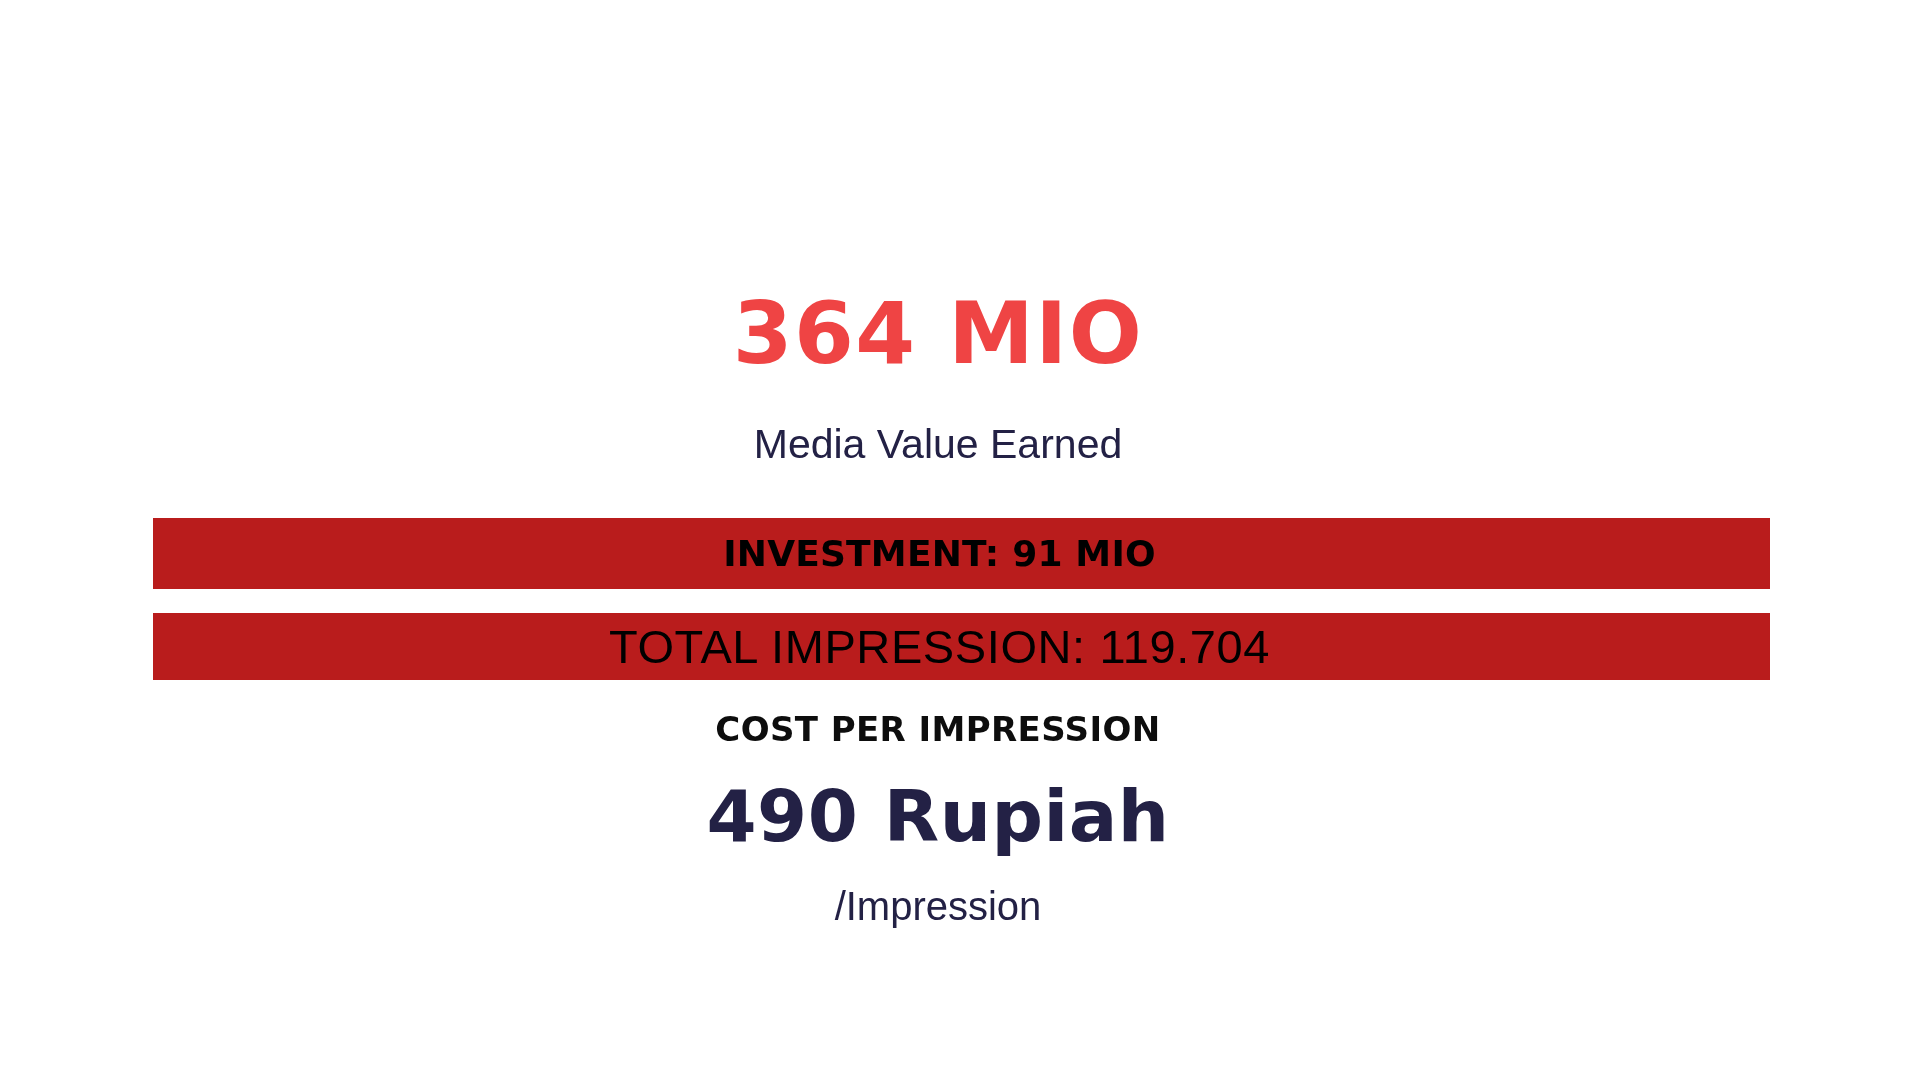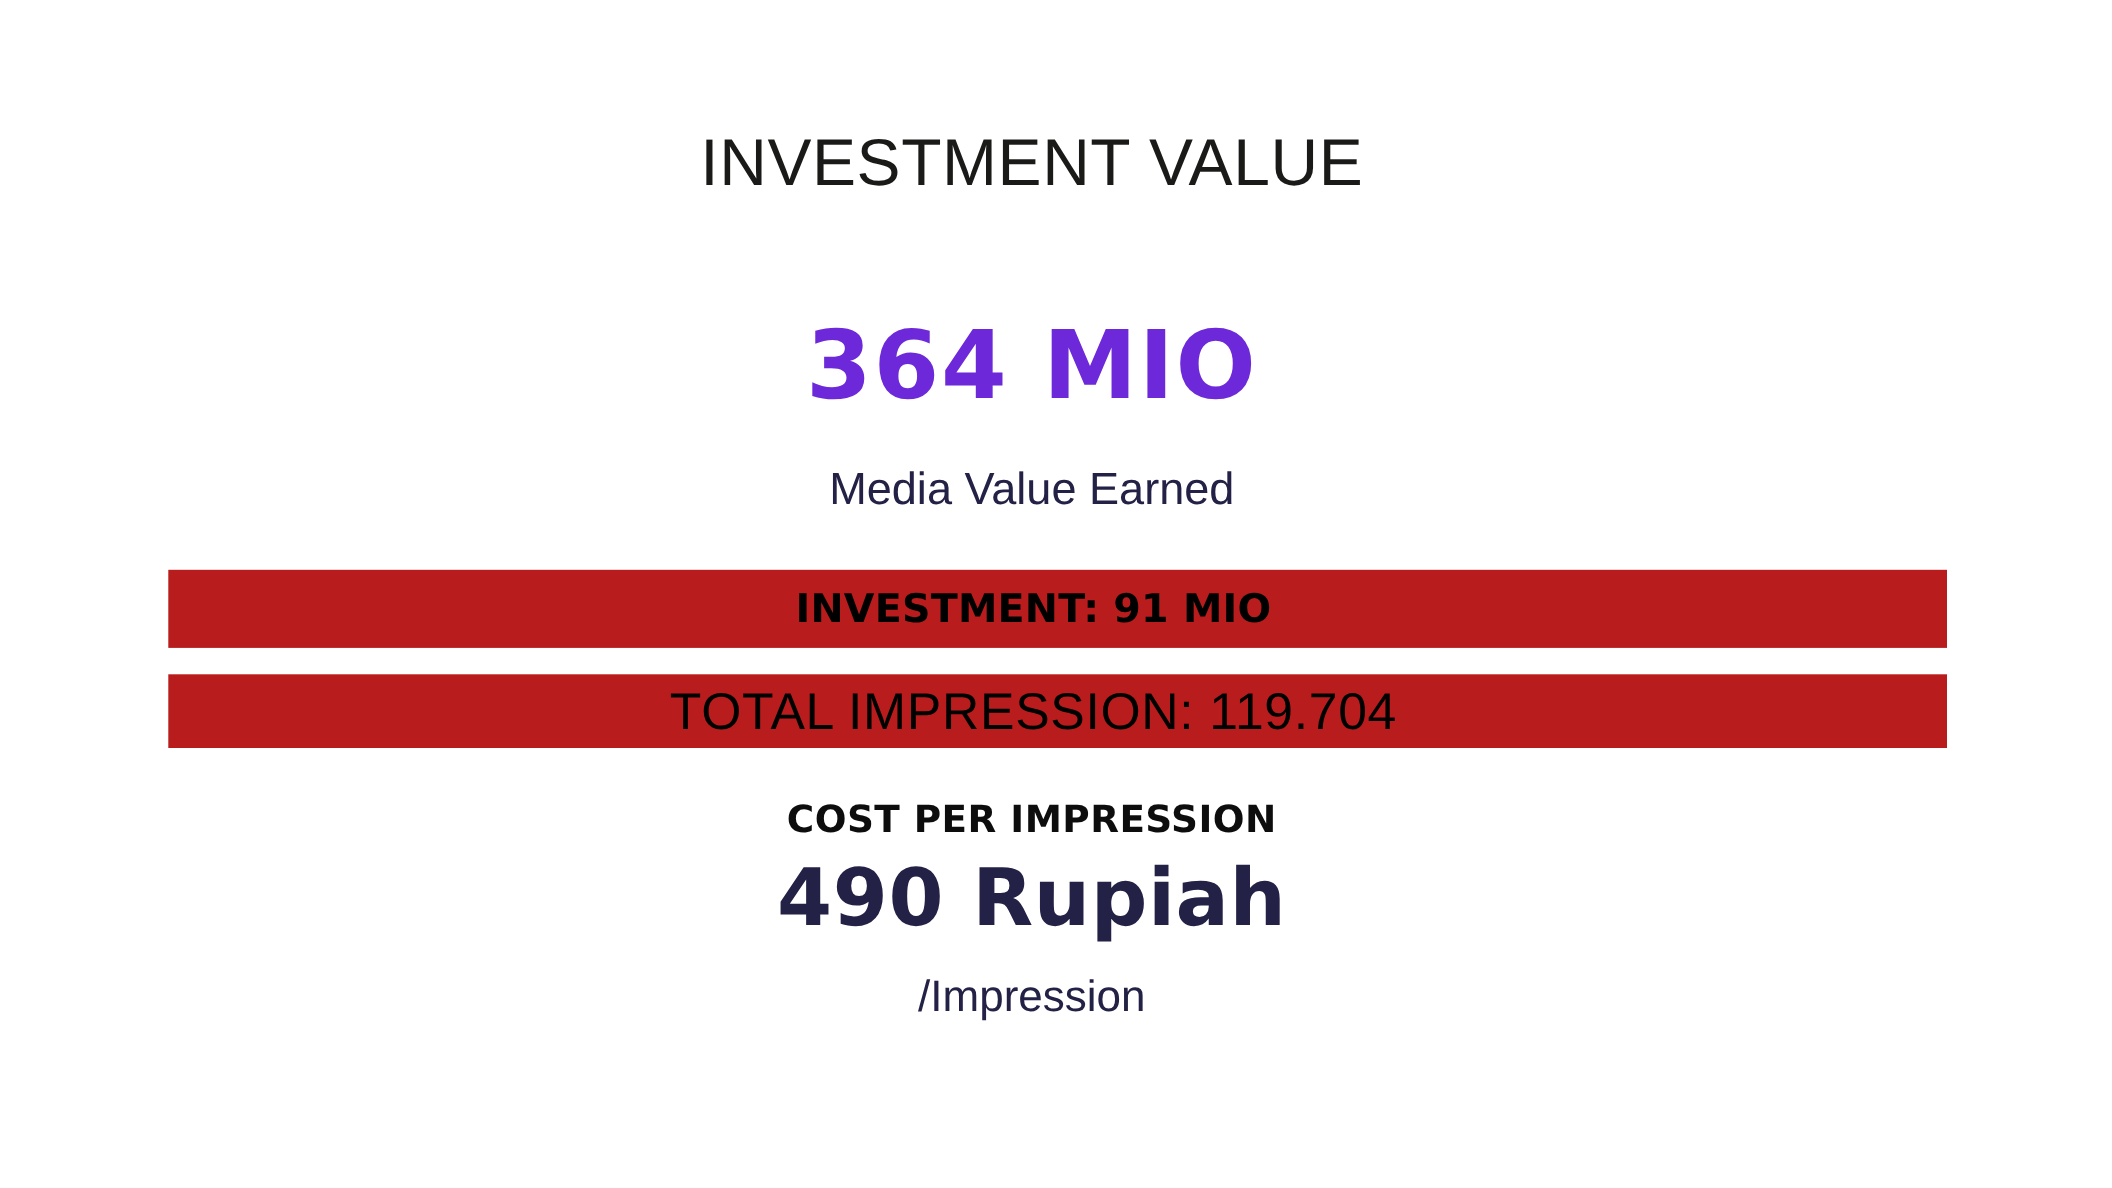--- a/index.html
+++ b/index.html
@@ -46,21 +46,21 @@
   .hero-value {
     position: absolute;
     top: 290px;
     left: 0;
     width: 1920px;
     text-align: center;
     font-family: "DejaVu Sans", sans-serif;
     font-weight: 700;
     font-size: 86px;
     letter-spacing: 1.5px;
-    color: #6d28d9;
+    color: #ef4444;
     line-height: 1;
   }
   .hero-value-inner {
     display: inline-block;
     transform: translateX(-22px);
   }
 
   .hero-caption {
     position: absolute;
     top: 424px;
@@ -122,21 +122,20 @@
     font-family: "DejaVu Sans", sans-serif;
     font-weight: 700;
     font-size: 34px;
     letter-spacing: 0.4px;
     color: #0d0d0d;
     line-height: 1;
   }
   .cpi-label-inner {
     display: inline-block;
     transform: translateX(-22px);
-    margin-top: 16px;
   }
 
   .cpi-value {
     position: absolute;
     top: 780px;
     left: 0;
     width: 1920px;
     text-align: center;
     font-family: "DejaVu Sans", sans-serif;
     font-weight: 700;
@@ -165,23 +164,20 @@
   .cpi-unit-inner {
     display: inline-block;
     transform: translateX(-22px);
   }
 </style>
 </head>
 <body>
 
 <div class="slide">
 
-  <div class="title">
-    <span class="title-inner">INVESTMENT VALUE</span>
-  </div>
 
   <div class="hero-value">
     <span class="hero-value-inner">364 MIO</span>
   </div>
 
   <div class="hero-caption">
     <span class="hero-caption-inner">Media Value Earned</span>
   </div>
 
   <div class="bar bar--investment">

